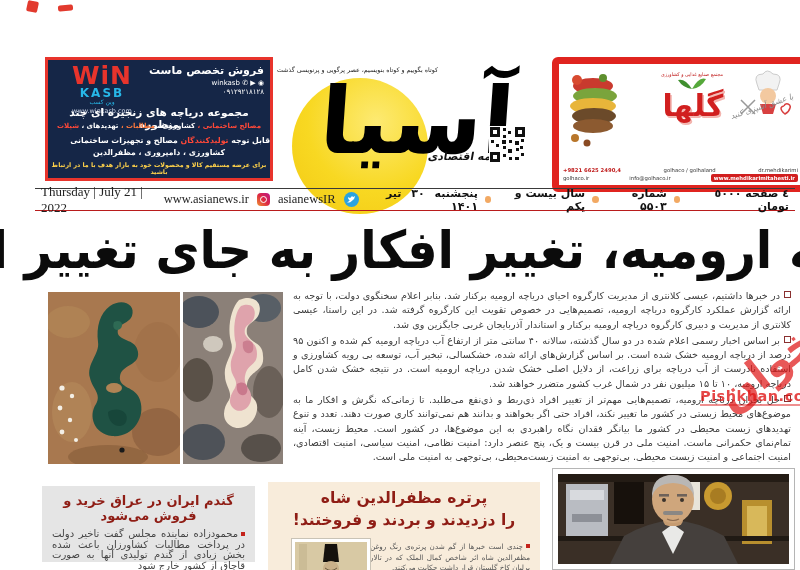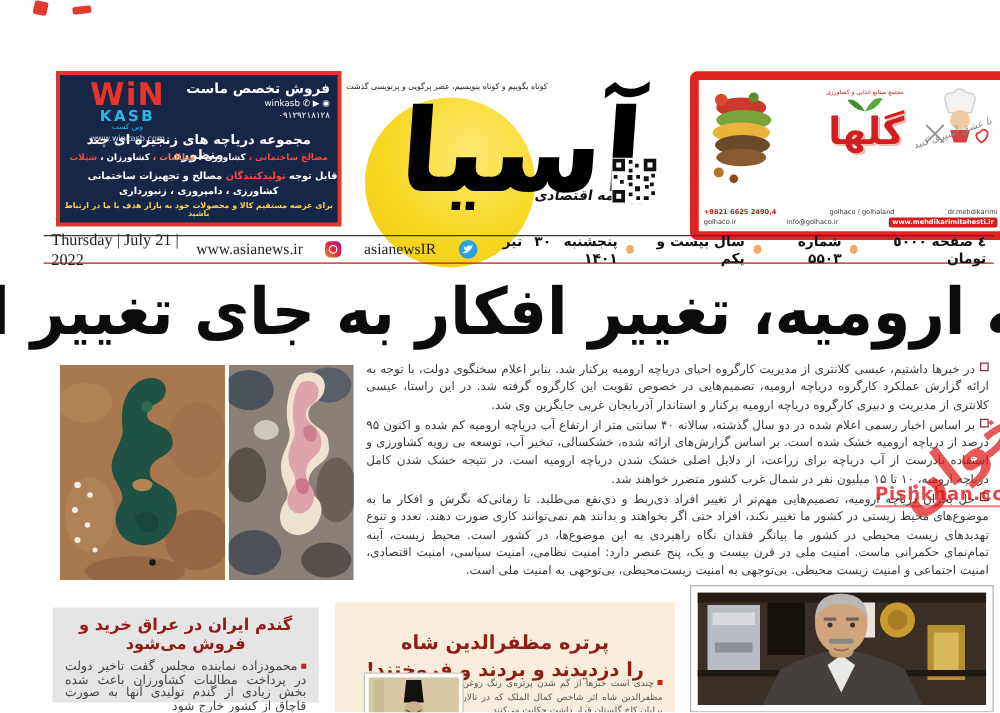--- a/index.html
+++ b/index.html
@@ -51,21 +51,21 @@
              transform:rotate(-18deg);font-style:italic;}
   .gl-foot{position:absolute;left:4px;bottom:3px;right:4px;font-size:5.3px;color:#333;}
   .gl-foot .row{display:flex;justify-content:space-between;line-height:8px;}
   .gl-phone{color:#c01c1c;font-weight:bold;}
   .gl-chip{background:#d11f1f;color:#fff;padding:0 3px;border-radius:2px;font-weight:bold;}
 
   
   .dateline{left:35px;top:188px;width:760px;height:23px;border-top:1.5px solid #3a3a3a;border-bottom:1px solid #b91c1c;
             display:flex;align-items:center;justify-content:space-between;padding:0 6px;box-sizing:border-box;}
   .dl-en{font-family:"Liberation Serif",serif;font-size:13px;color:#222;}
-  .dl-mid{display:flex;align-items:center;gap:18px;font-family:"Liberation Serif",serif;font-size:12.5px;color:#222;}
+  .dl-mid{display:flex;align-items:center;gap:8px;font-family:"Liberation Serif",serif;font-size:12.5px;color:#222;}
   .ig{width:13px;height:13px;border-radius:4px;background:linear-gradient(45deg,#f09433,#dc2743,#bc1888);
       display:flex;align-items:center;justify-content:center;}
   .ig b{width:5px;height:5px;border:1.5px solid #fff;border-radius:50%;display:block;}
   .tw{width:15px;height:15px;border-radius:50%;background:#2aa3e0;display:flex;align-items:center;justify-content:center;}
   .dl-fa{display:flex;align-items:center;gap:7px;direction:rtl;font-size:11px;font-weight:bold;color:#111;}
   .dot{width:7px;height:7px;border-radius:50%;background:#f2a963;display:inline-block;}
   .fa-date{word-spacing:6px;}
 
   
   .headline{left:35px;top:213px;width:760px;height:74px;display:flex;align-items:center;justify-content:center;
@@ -89,21 +89,21 @@
          border-bottom:2px solid rgba(224,24,24,.6);}
 
   
   .wheat{left:42px;top:486px;width:213px;height:76px;background:#e5e5e5;box-sizing:border-box;padding:7px 10px 0 10px;direction:rtl;}
   .wheat-title{text-align:center;font-size:13px;font-weight:bold;color:#8f1d15;margin-bottom:6px;}
   .wheat-b{font-size:10px;line-height:10.5px;color:#444;text-align:justify;margin-bottom:2px;}
   .sq2{display:inline-block;width:4px;height:4px;background:#c4231b;margin-left:3px;vertical-align:1px;}
 
   
   .shah{left:268px;top:482px;width:272px;height:88px;background:#f8ecdb;box-sizing:border-box;overflow:hidden;direction:rtl;}
-  .shah-title{padding-top:21px;text-align:center;font-size:15.5px;font-weight:bold;color:#8f1d15;line-height:22px;}
+  .shah-title{padding-top:5px;text-align:center;font-size:15.5px;font-weight:bold;color:#8f1d15;line-height:22px;}
   .shah-body{position:absolute;right:10px;top:60px;width:160px;font-size:7.2px;line-height:10.5px;color:#555;text-align:justify;}
   .shah-photo{position:absolute;left:24px;top:57px;width:72px;height:44px;background:#d8c9a4;
               border:3px solid #fff;box-shadow:0 0 0 1px #c9c3b6;}
 
   
   .kal{left:552px;top:468px;width:243px;height:102px;background:#fff;border:1px solid #b5b5b5;box-sizing:border-box;padding:5px;}
   .kal svg{display:block;}
 </style>
 </head>
 <body>
@@ -125,29 +125,29 @@
       <div class="wk-win">WiN</div>
       <div class="wk-kasb">KASB</div>
       <div class="wk-fa">وین کسب</div>
       <div class="wk-site">www.winkasb.com</div>
     </div>
     <div class="wk-line1">مجموعه دریاچه های زنجیره ای چند منظوره</div>
     <div class="wk-cats">
       <span class="c-red">مصالح ساختمانی ،</span>
       <span class="c-wht">کشاورزی ،</span>
       <span class="c-org">مطالبات ،</span>
-      <span class="c-wht">کشاورزان ،</span>
+      <span class="c-wht">تهدیدهای ،</span>
       <span class="c-red">شیلات</span>
     </div>
     <div class="wk-notice">
       <span>قابل توجه</span>
       <span class="n-red">تولیدکنندگان</span>
       <span>مصالح و تجهیزات ساختمانی</span>
     </div>
-    <div class="wk-line4">کشاورزی ، دامپروری ، زنبورداری</div>
+    <div class="wk-line4">کشاورزی ، دامپروری ، مظفرالدین</div>
     <div class="wk-line5">برای عرضه مستقیم کالا و محصولات خود به بازار هدف با ما در ارتباط باشید</div>
   </div>
 
   <div class="abs logo-tag rtl">کوتاه بگوییم و کوتاه بنویسیم، عصر پرگویی و پرنویسی گذشت</div>
   <div class="abs sun"></div>
   <div class="abs logo-name rtl">آسیا</div>
   <div class="abs logo-sub rtl">روزنامه اقتصادی</div>
   <svg class="abs qr" viewBox="0 0 37 37">
     <rect width="37" height="37" fill="#fff"></rect>
     <g fill="#111">

